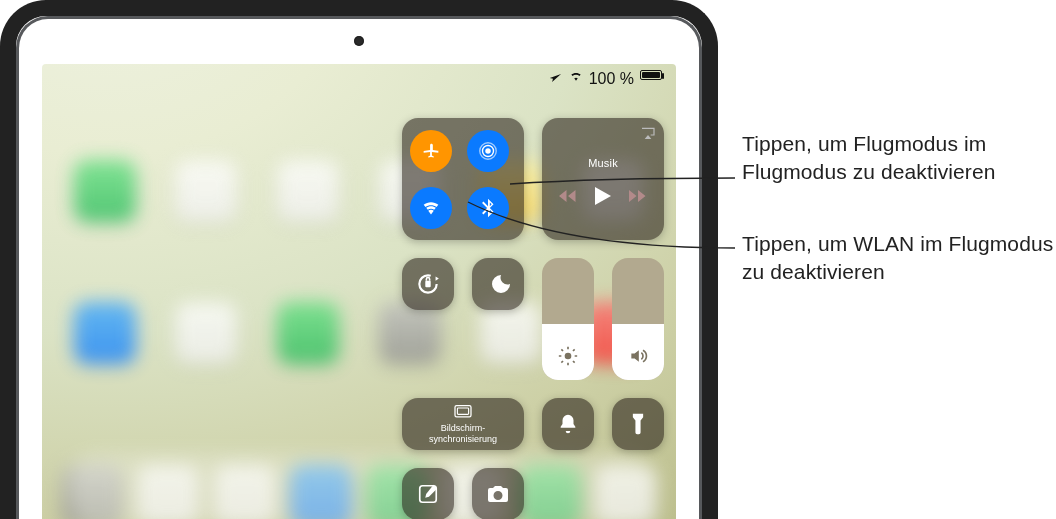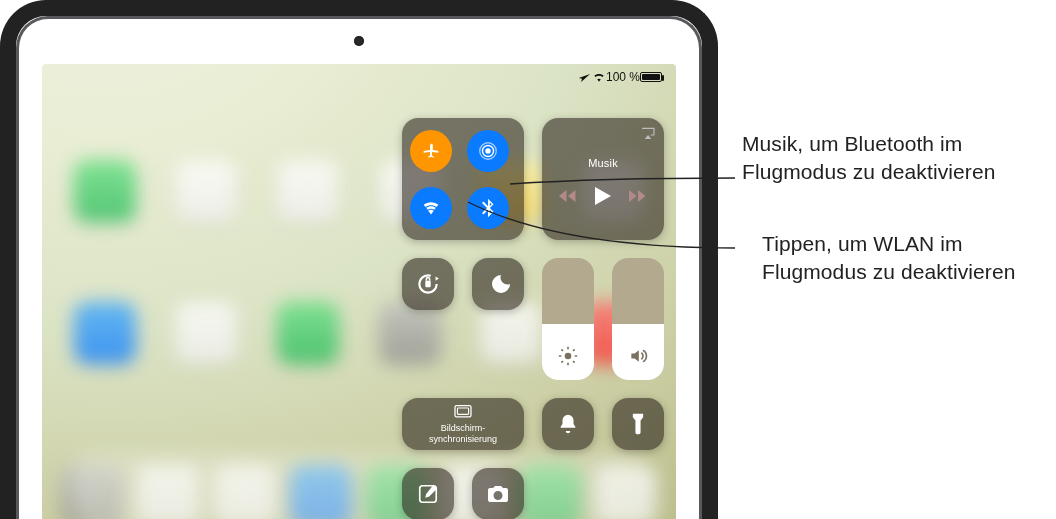--- a/index.html
+++ b/index.html
@@ -54,22 +54,22 @@
     width: 62px; height: 62px; border-radius: 14px;
     background: linear-gradient(180deg,#fff,#e9e9e9);
     box-shadow: 0 2px 6px rgba(0,0,0,.15);
   }
   .blur-row.dock::before{
     content:""; position:absolute; left:30px; right:30px; bottom:0; height:74px;
     background: rgba(255,255,255,.35); border-radius:22px; filter: blur(2px);
   }
   .status-bar {
     position:absolute; top:6px; right:14px;
-    display:flex; align-items:center; 
-    font-size:12px; color:#111; font-weight:500;
+    display:flex; align-items:flex-start; gap:6px;
+    font-size:16px; color:#111; font-weight:500;
   }
   .status-bar svg { display:block; }
   .battery {
     width:22px; height:10px; border:1px solid #111; border-radius:2px; position:relative;
   }
   .battery::after{ content:""; position:absolute; right:-3px; top:2px; width:2px; height:6px; background:#111; border-radius:1px;}
   .battery .fill{ position:absolute; left:1px; top:1px; bottom:1px; right:1px; background:#111; border-radius:1px;}
   
   .cc {
     position:absolute;
@@ -138,21 +138,21 @@
   
   .callout {
     position:absolute;
     font-size: 21px;
     line-height: 1.35;
     color:#222;
     letter-spacing:.1px;
     max-width: 320px;
   }
   .callout.top { left: 742px; top: 130px; }
-  .callout.bot { left: 742px; top: 230px; margin-left: 20px; }
+  .callout.bot { left: 742px; top: 230px; }
   
   .c-green{background:linear-gradient(180deg,#5ee07e,#1fb955)}
   .c-white{background:linear-gradient(180deg,#fff,#f0f0f0)}
   .c-blue{background:linear-gradient(180deg,#3aa8ff,#0a7aff)}
   .c-grey{background:linear-gradient(180deg,#bdbdbd,#8e8e8e)}
   .c-note{background:linear-gradient(180deg,#fff3a0,#ffd24a)}
   .c-red{background:linear-gradient(180deg,#ff6b6b,#ff2d2d)}
 </style>
 </head>
 <body>
@@ -336,14 +336,14 @@
 
     </div>
   </div>
 </div>
 
 <svg class="leader" style="position:absolute; left:0; top:0;" width="1056" height="519">
   <path d="M 510 184 Q 600 178 735 178"></path>
   <path d="M 468 202 Q 560 248 735 248"></path>
 </svg>
 
-<div class="callout top">Musik, um Bluetooth im Flugmodus zu deaktivieren</div>
+<div class="callout top">Tippen, um Flugmodus im Flugmodus zu deaktivieren</div>
 <div class="callout bot">Tippen, um WLAN im Flugmodus zu deaktivieren</div>
 
 </body></html>

